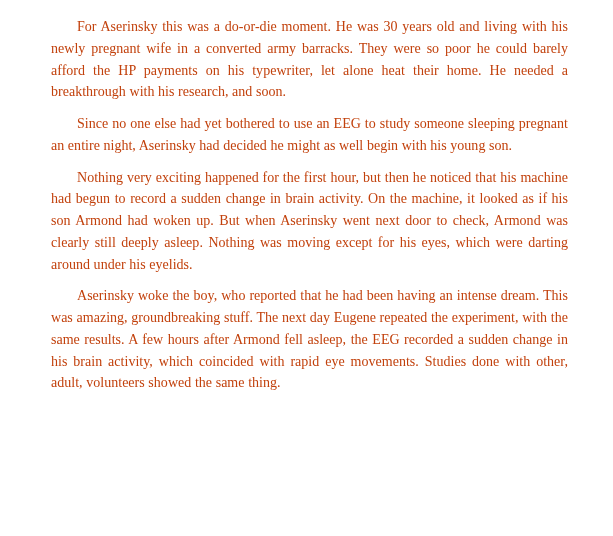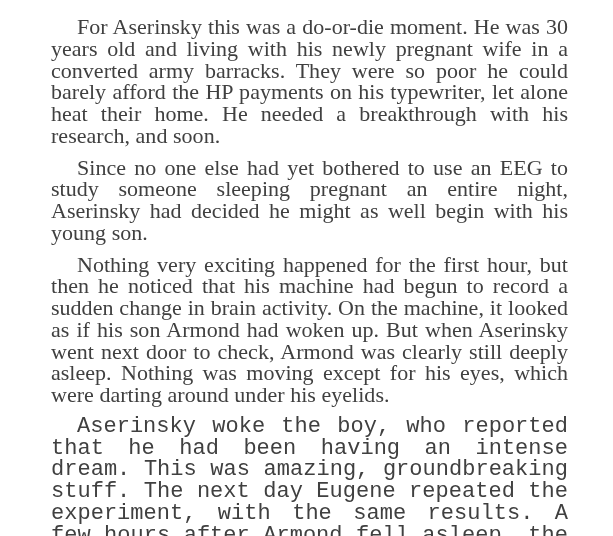--- a/index.html
+++ b/index.html
@@ -28,35 +28,34 @@
   #text-column {
     position: absolute;
     left: 51px;
     top: 16px;
     width: 517px;
   }
 
   p.body-paragraph {
     margin: 0 0 10px 0;
     padding: 0;
-    font-size: 22px;
+    font-size: 14px;
     line-height: 21.75px;
     text-align: justify;
     text-justify: inter-word;
     text-indent: 26px;
     letter-spacing: 0.02px;
     word-spacing: 0.1px;
-    color: #404040;
+    color: #c2410c;
     hyphens: none;
     -webkit-hyphens: none;
   }
 
   p.body-paragraph:last-child {
     margin-bottom: 2px;
-    font-family: Liberation Mono, monospace;
   }
 </style>
 </head>
 <body style="background: rgb(255, 255, 255); color: rgb(25, 22, 19);">
 
 <div id="page" style="background: rgb(255, 255, 255);">
   <div id="text-column">
     <p class="body-paragraph">For Aserinsky this was a do-or-die moment. He was 30 years old and living with his newly pregnant wife in a converted army barracks. They were so poor he could barely afford the HP payments on his typewriter, let alone heat their home. He needed a breakthrough with his research, and soon.</p>
     <p class="body-paragraph">Since no one else had yet bothered to use an EEG to study someone sleeping pregnant an entire night, Aserinsky had decided he might as well begin with his young son.</p>
     <p class="body-paragraph">Nothing very exciting happened for the first hour, but then he noticed that his machine had begun to record a sudden change in brain activity. On the machine, it looked as if his son Armond had woken up. But when Aserinsky went next door to check, Armond was clearly still deeply asleep. Nothing was moving except for his eyes, which were darting around under his eyelids.</p>

